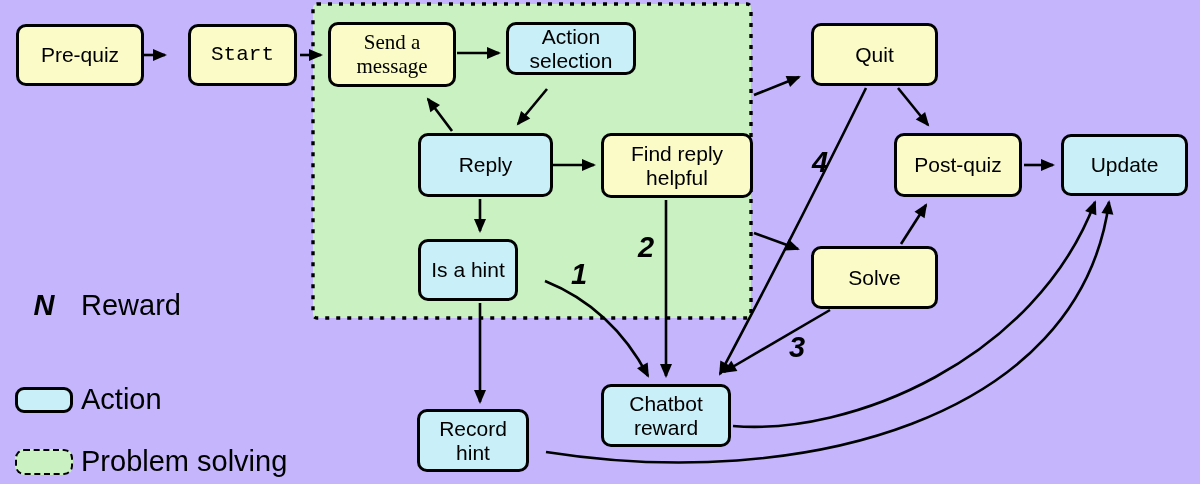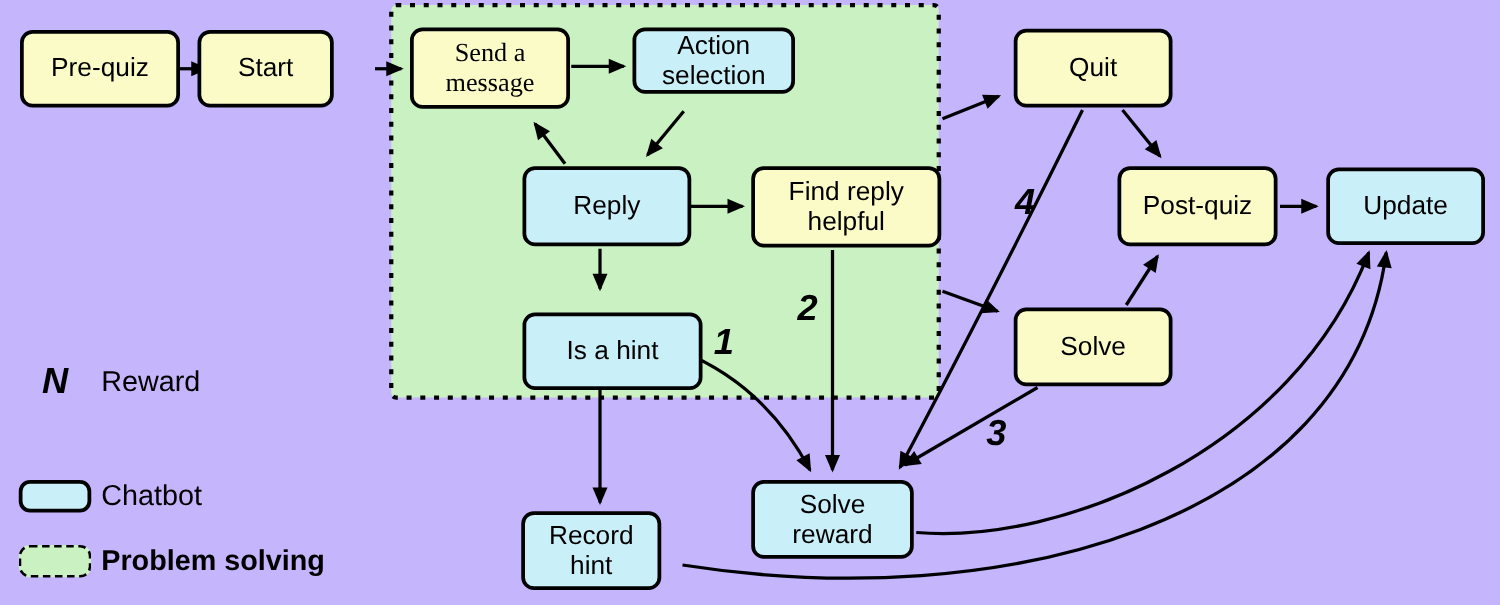--- a/index.html
+++ b/index.html
@@ -30,21 +30,21 @@
     width:58px;height:26px;border:3px solid var(--line);border-radius:9px;
     box-sizing:border-box;margin-right:8px;flex:none;
   }
   .legend-swatch.student{background:var(--student-fill);}
   .legend-swatch.chatbot{background:var(--chatbot-fill);}
   .legend-swatch.problem{background:var(--problem-fill);border-style:dashed;border-width:2.5px;}
   .legend-symbol{
     font-weight:bold;font-style:italic;font-size:29px;width:58px;text-align:center;
     margin-right:8px;flex:none;
   }
-  .legend-text{font-size:23px;}
+  .legend-text{font-size:29px;}
   svg .edge{stroke:var(--line);stroke-width:2.6;fill:none;}
 </style>
 </head>
 <body>
 
 <div class="canvas">
 
   <svg class="layer" viewBox="0 0 1200 484">
     <defs>
       <marker id="ah" markerUnits="userSpaceOnUse" markerWidth="17" markerHeight="15" refX="13" refY="7" orient="auto">
@@ -71,44 +71,44 @@
       <path class="edge" marker-end="url(#ah)" d="M866,88 Q786,250 720,374"></path>
       <path class="edge" marker-end="url(#ah)" d="M901,244 L926,205"></path>
       <path class="edge" marker-end="url(#ah)" d="M830,310 L724,372"></path>
       <path class="edge" marker-end="url(#ah)" d="M1024,165 H1053"></path>
       <path class="edge" marker-end="url(#ah)" d="M733,426 C850,436 1035,360 1095,202 "></path>
       <path class="edge" marker-end="url(#ah)" d="M546,452 C800,492 1080,420 1109,202"></path>
     </g>
   </svg>
 
   <div class="node student" style="left:16px;top:24px;width:128px;height:62px;">Pre-quiz</div>
-  <div class="node student" style="left:158px;top:24px;width:109px;height:62px;">Start</div>
+  <div class="node student" style="left:188px;top:24px;width:109px;height:62px;font-family:Liberation Mono, monospace;">Start</div>
   <div class="node student" style="left:328px;top:22px;width:128px;height:65px;font-family:Liberation Serif, serif;">Send a message</div>
   <div class="node chatbot" style="left:506px;top:22px;width:130px;height:53px;">Action selection</div>
   <div class="node chatbot" style="left:418px;top:133px;width:135px;height:64px;">Reply</div>
   <div class="node student" style="left:601px;top:133px;width:152px;height:65px;">Find reply helpful</div>
-  <div class="node chatbot" style="left:418px;top:250px;width:144px;height:62px;">Is a hint</div>
+  <div class="node chatbot" style="left:418px;top:239px;width:100px;height:62px;">Is a hint</div>
   <div class="node student" style="left:811px;top:23px;width:127px;height:63px;">Quit</div>
   <div class="node student" style="left:894px;top:133px;width:128px;height:64px;">Post-quiz</div>
   <div class="node chatbot" style="left:1061px;top:134px;width:127px;height:62px;">Update</div>
   <div class="node student" style="left:811px;top:246px;width:127px;height:63px;">Solve</div>
-  <div class="node chatbot" style="left:601px;top:384px;width:130px;height:63px;">Solve reward</div>
+  <div class="node chatbot" style="left:601px;top:384px;width:130px;height:63px;">Chatbot reward</div>
   <div class="node chatbot" style="left:417px;top:409px;width:112px;height:63px;">Record hint</div>
 
   <div class="edge-label" style="left:571px;top:258px;">1</div>
   <div class="edge-label" style="left:638px;top:231px;">2</div>
   <div class="edge-label" style="left:789px;top:331px;">3</div>
   <div class="edge-label" style="left:812px;top:146px;">4</div>
 
   <div class="legend-row" style="left:15px;top:289px;">
     <span class="legend-symbol">N</span>
     <span class="legend-text">Reward</span>
   </div>
   <div class="legend-row" style="left:15px;top:383px;">
     <span class="legend-swatch chatbot"></span>
-    <span class="legend-text">Chatbot</span>
+    <span class="legend-text">Action</span>
   </div>
-  <div class="legend-row" style="left:15px;top:435px;font-weight:bold;">
+  <div class="legend-row" style="left:15px;top:445px;">
     <span class="legend-swatch problem"></span>
     <span class="legend-text">Problem solving</span>
   </div>
 
 </div>
 
 </body></html>

